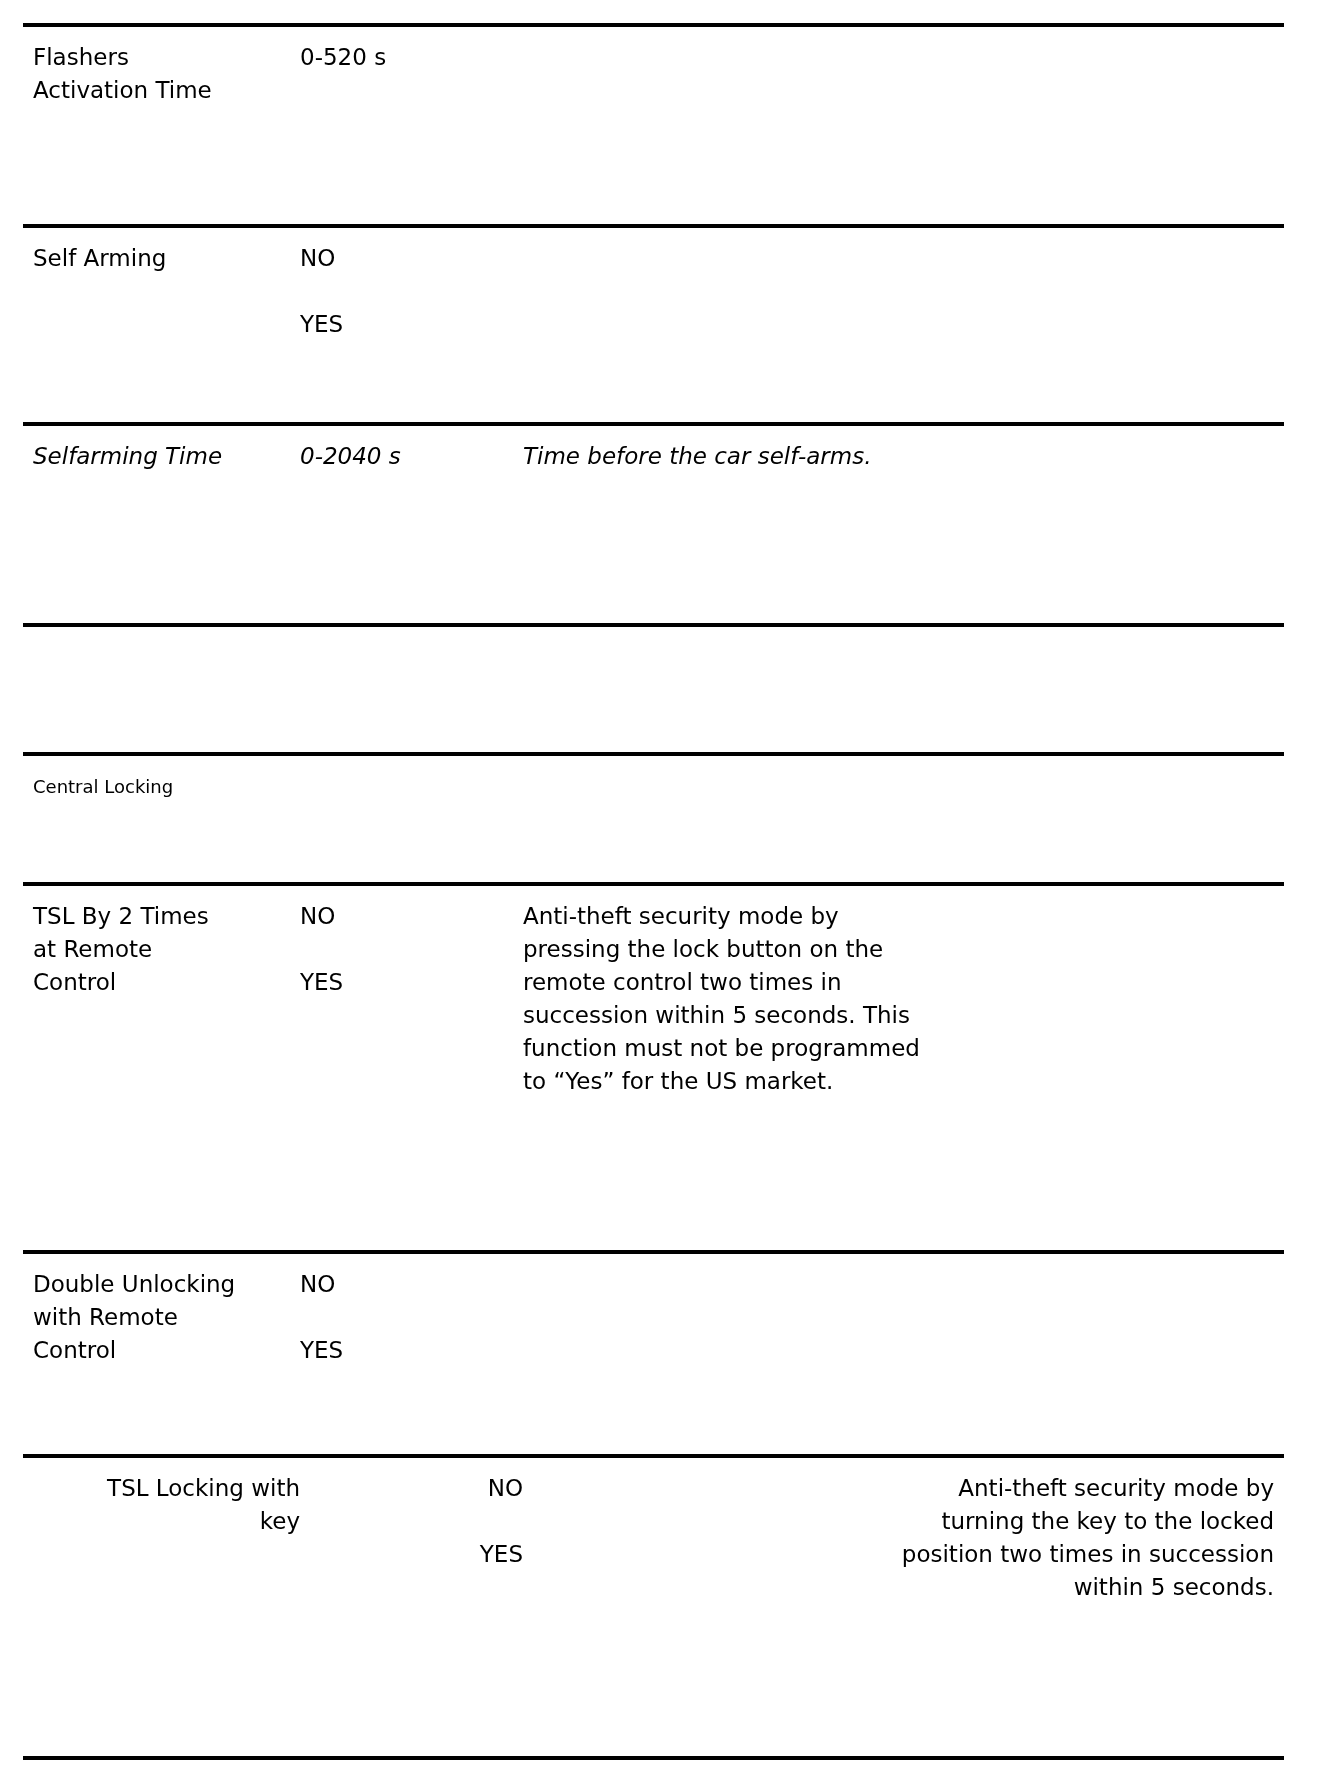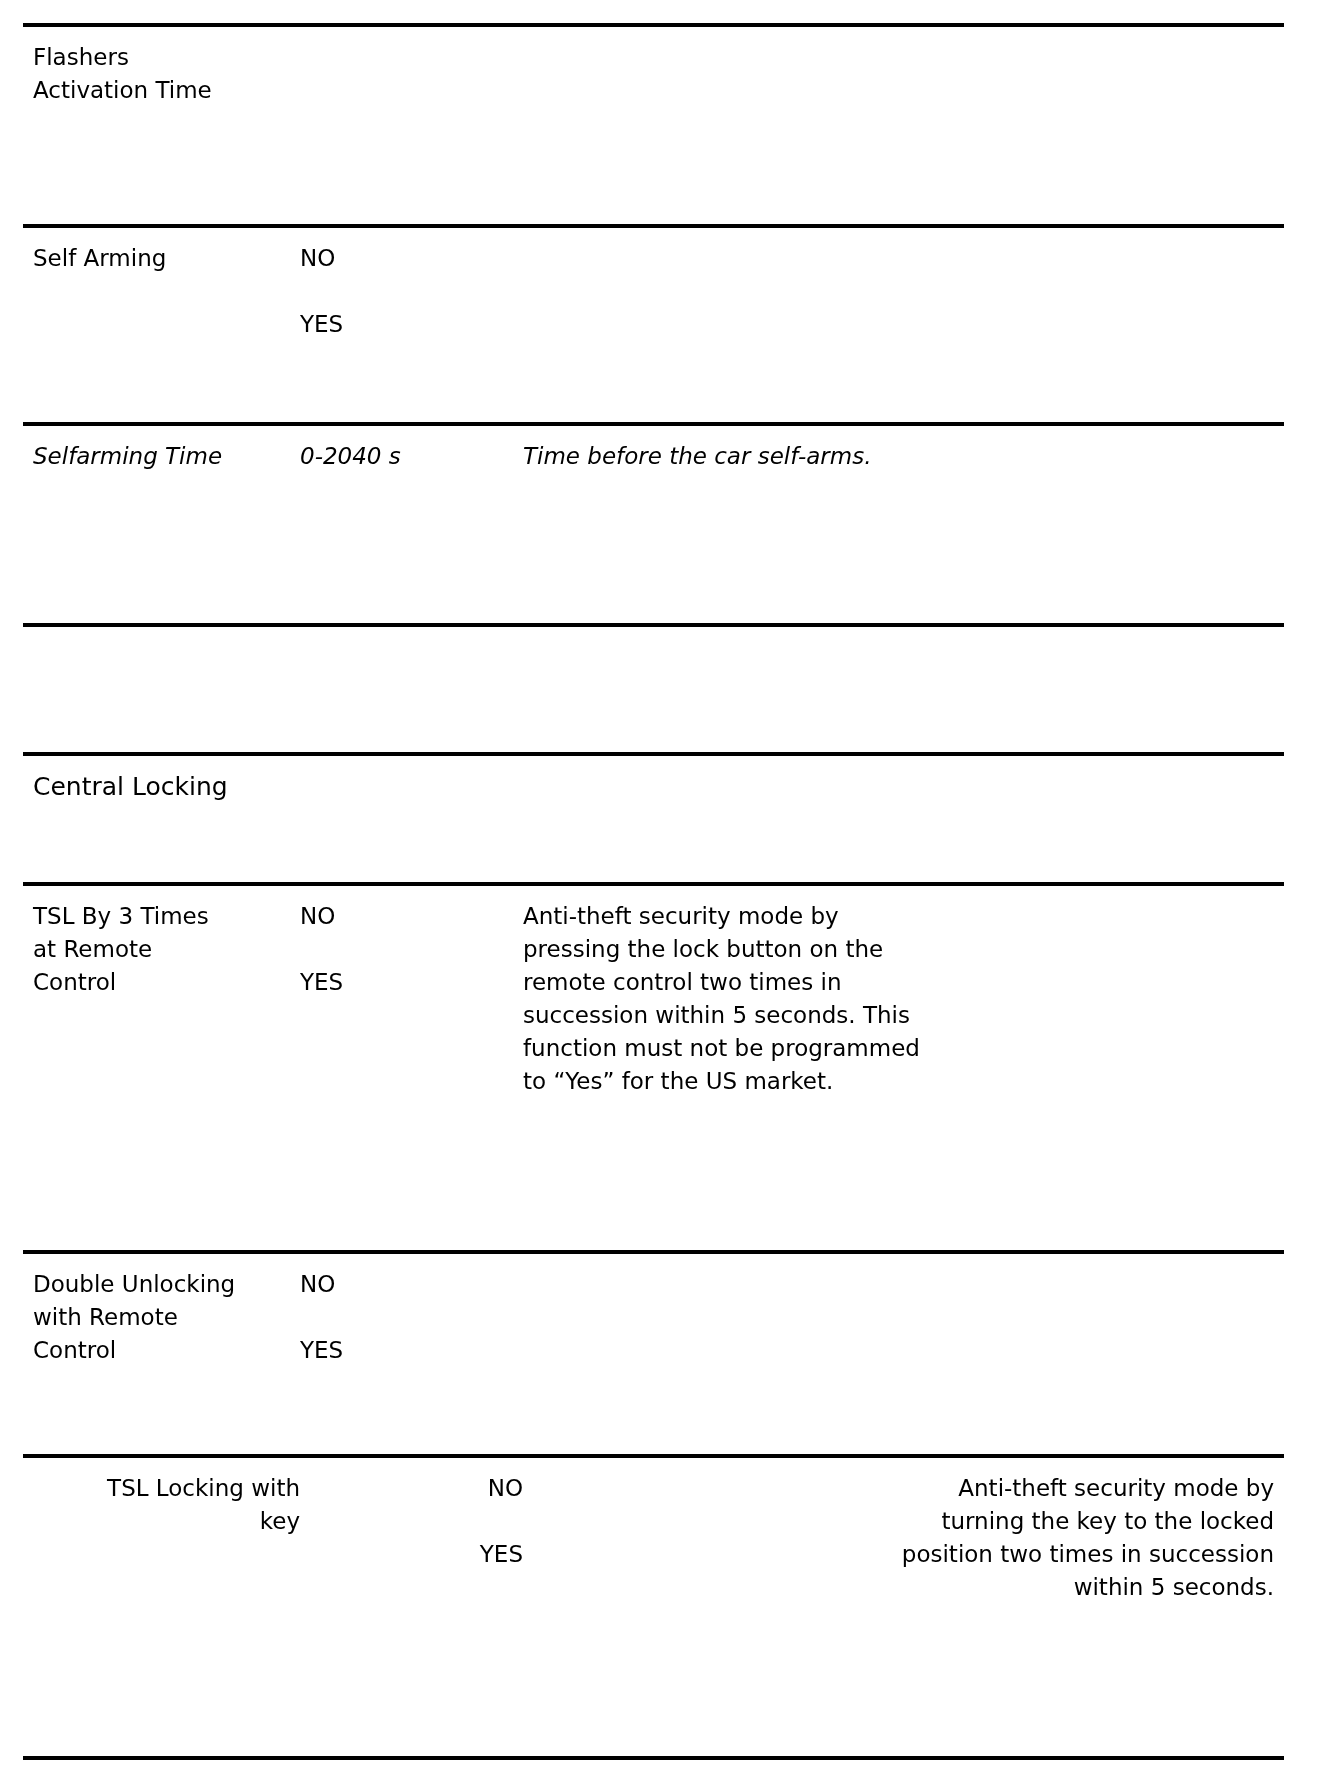--- a/index.html
+++ b/index.html
@@ -41,21 +41,21 @@
   .spacer-row {
     box-sizing: border-box;
     border-top: 4px solid #000000;
     min-height: 129px;
   }
   .header-row {
     box-sizing: border-box;
     border-top: 4px solid #000000;
     min-height: 130px;
     padding: 14px 10px 0 10px;
-    font-size: 25px;
+    font-size: 18px;
     line-height: 33px;
   }
   .bottom-rule {
     border-top: 4px solid #000000;
     height: 0;
   }
   .row-0 { min-height: 194px; }
   .row-1 { min-height: 198px; margin-top: 7px; }
   .row-2 { min-height: 201px; font-style: italic; }
   .row-3 { min-height: 368px; }
@@ -64,20 +64,21 @@
 </style>
 </head>
 <body>
 
 <div class="page">
   <div class="settings-table">
 
     <div class="t-row row-0">
       <div class="cell">Flashers
 Activation Time</div>
+      <div class="cell">0-520 s</div>
     </div>
 
     <div class="t-row row-1">
       <div class="cell">Self Arming</div>
       <div class="cell">NO
 
 YES</div>
     </div>
 
     <div class="t-row row-2">
@@ -86,21 +87,21 @@
       <div class="cell">Time before the car self-arms.</div>
     </div>
 
     <div class="spacer-row"></div>
 
     <div class="header-row">
       <span class="cell">Central Locking</span>
     </div>
 
     <div class="t-row row-3">
-      <div class="cell">TSL By 3 Times
+      <div class="cell">TSL By 2 Times
 at Remote
 Control</div>
       <div class="cell">NO
 
 YES</div>
       <div class="cell">Anti-theft security mode by
 pressing the lock button on the
 remote control two times in
 succession within 5 seconds. This
 function must not be programmed

